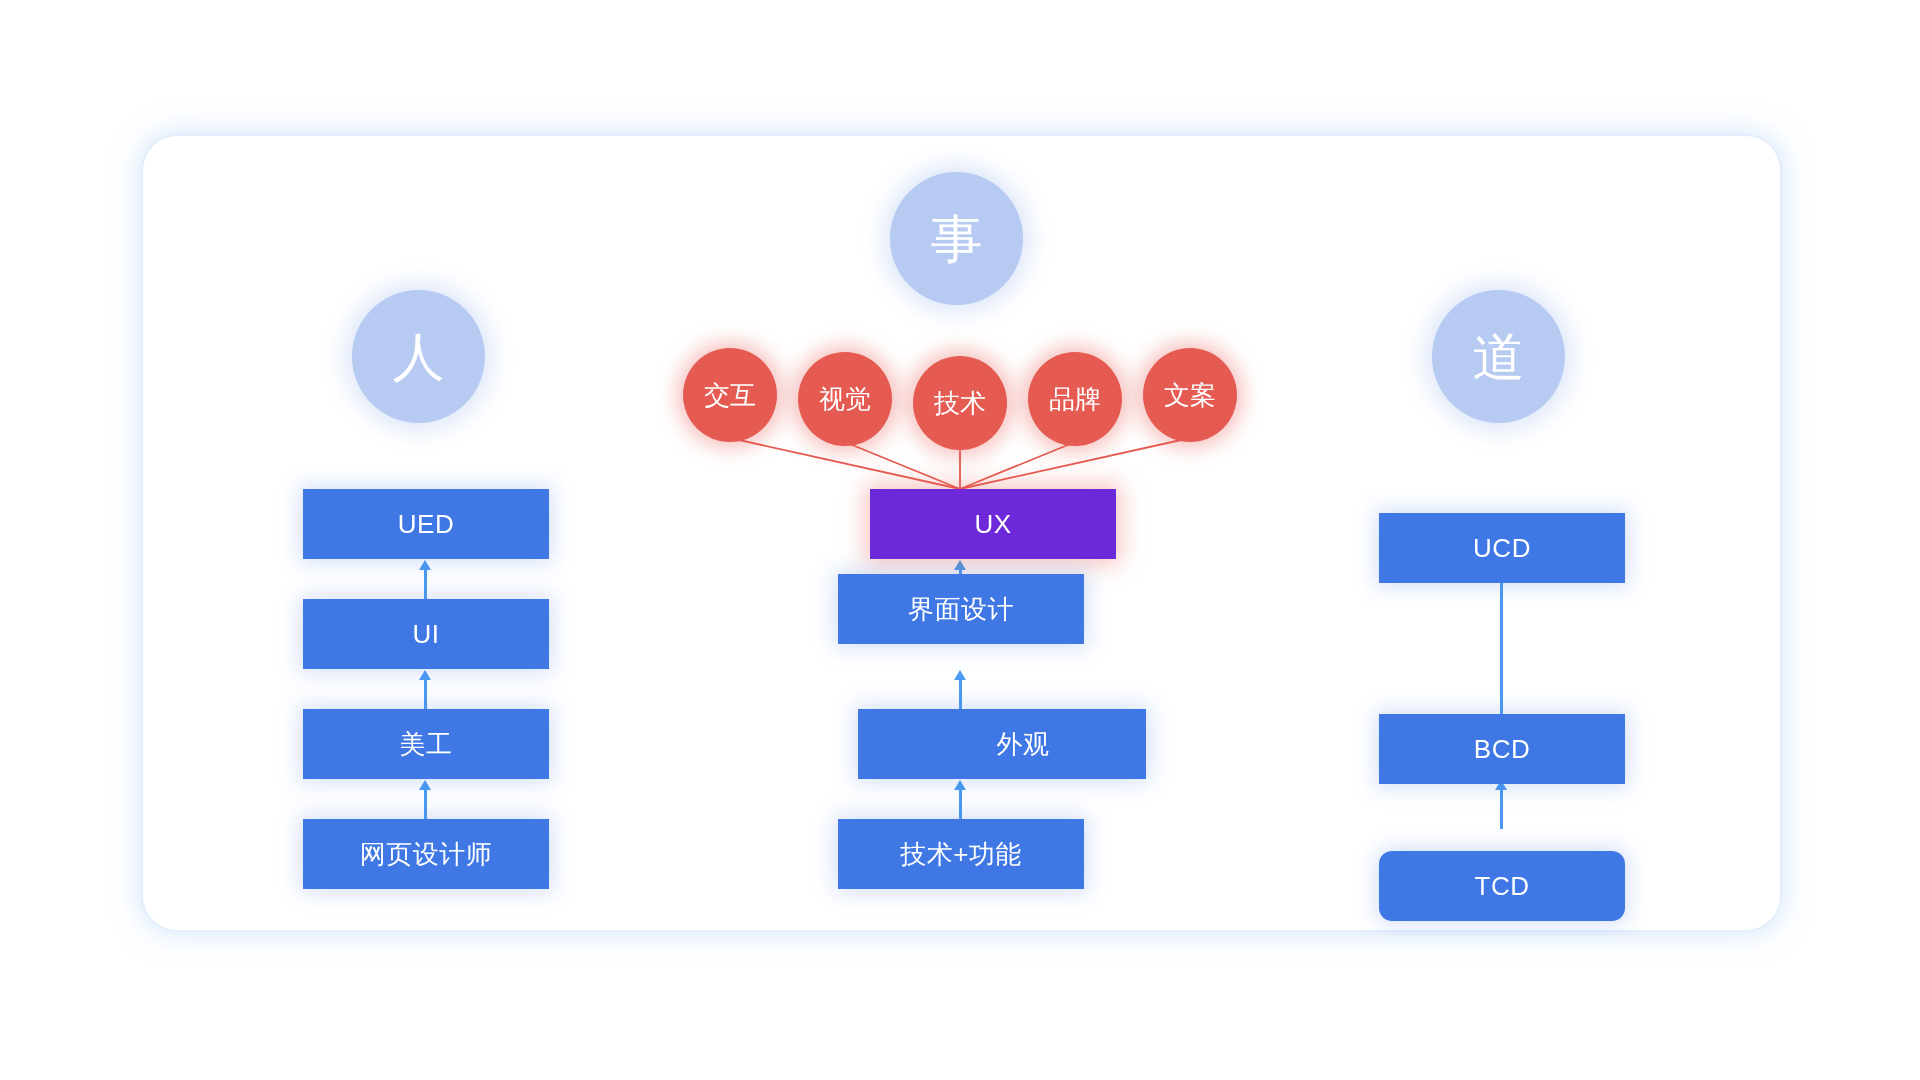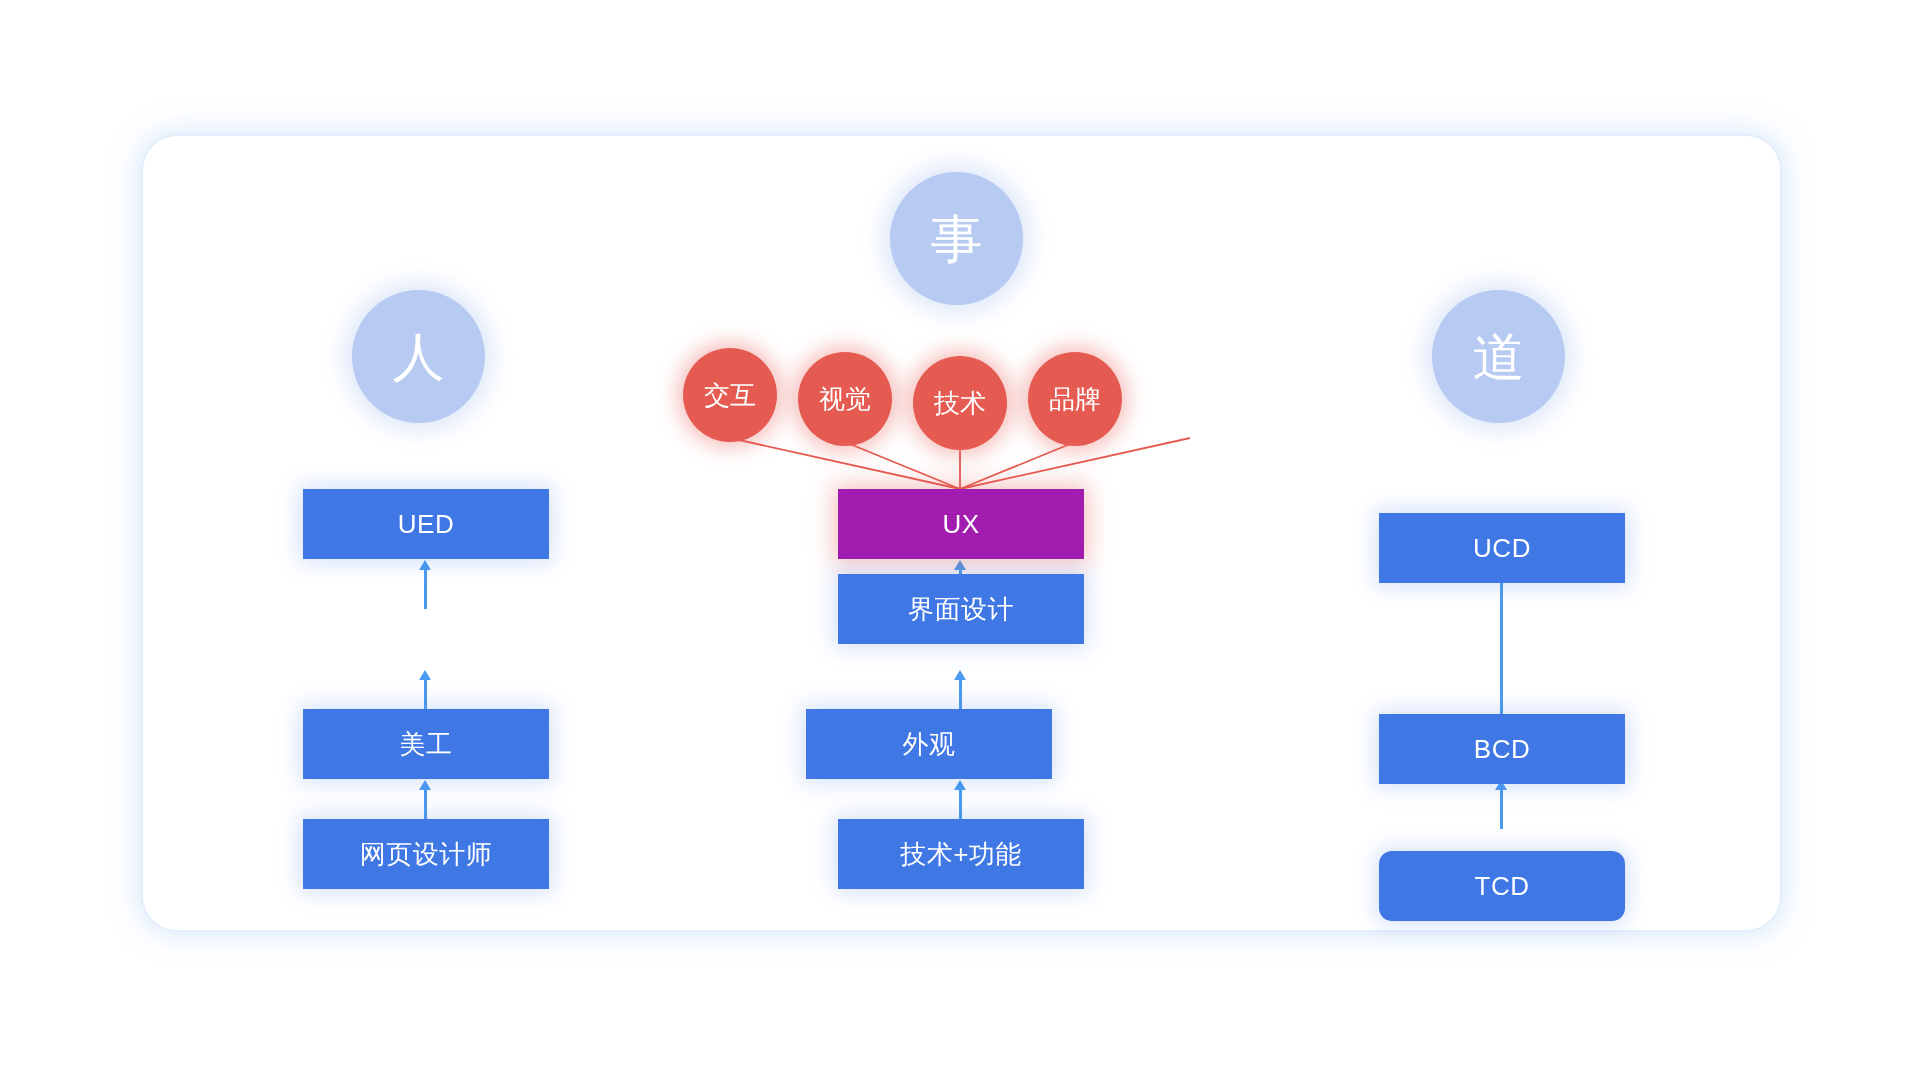--- a/index.html
+++ b/index.html
@@ -81,22 +81,23 @@
     font-size: 26px;
     line-height: 1;
     letter-spacing: 0.5px;
     z-index: 3;
   }
   .node-box.blue {
     background: #3f78e4;
     box-shadow: 0 0 20px 4px rgba(63, 120, 228, 0.22);
   }
   .node-box.red {
-    background: #a21caf;
+    background: #6d28d9;
     box-shadow: 0 0 22px 5px rgba(229, 90, 81, 0.35);
+    margin-left: 32px;
   }
 
   
   .v-arrow {
     position: absolute;
     width: 26px;
     z-index: 2;
   }
   .v-arrow .shaft {
     position: absolute;
@@ -152,28 +153,30 @@
   <div class="big-circle" id="circle-dao">道</div>
 
   <div class="red-circle" style="left:683px; top:348px;">交互</div>
 
   <div class="red-circle" style="left:798px; top:352px;">视觉</div>
 
   <div class="red-circle" style="left:913px; top:356px;">技术</div>
 
   <div class="red-circle" style="left:1028px; top:352px;">品牌</div>
 
+  <div class="red-circle" style="left:1143px; top:348px;">文案</div>
 
   <div class="node-box blue" style="left:303px; top:489px;">UED</div>
 
   <div class="v-arrow" style="left:413px; top:560px; height:49px;">
     <div class="head"></div>
       <div class="shaft"></div>
   </div>
 
+  <div class="node-box blue" style="left:303px; top:599px;">UI</div>
 
   <div class="v-arrow" style="left:413px; top:670px; height:49px;">
     <div class="head"></div>
       <div class="shaft"></div>
   </div>
 
   <div class="node-box blue" style="left:303px; top:709px;">美工</div>
 
   <div class="v-arrow" style="left:413px; top:780px; height:49px;">
     <div class="head"></div>
@@ -189,21 +192,21 @@
       <div class="shaft"></div>
   </div>
 
   <div class="node-box blue" style="left:838px; top:574px;">界面设计</div>
 
   <div class="v-arrow" style="left:948px; top:670px; height:49px;">
     <div class="head"></div>
       <div class="shaft"></div>
   </div>
 
-  <div class="node-box blue" style="left:806px; top:709px;">外观</div>
+  <div class="node-box blue" style="left:858px; top:709px;padding-left:42px;">外观</div>
 
   <div class="v-arrow" style="left:948px; top:780px; height:49px;">
     <div class="head"></div>
       <div class="shaft"></div>
   </div>
 
   <div class="node-box blue" style="left:838px; top:819px;">技术+功能</div>
 
   <div class="node-box blue" style="left:1379px; top:489px;margin-top:24px;">UCD</div>
 

